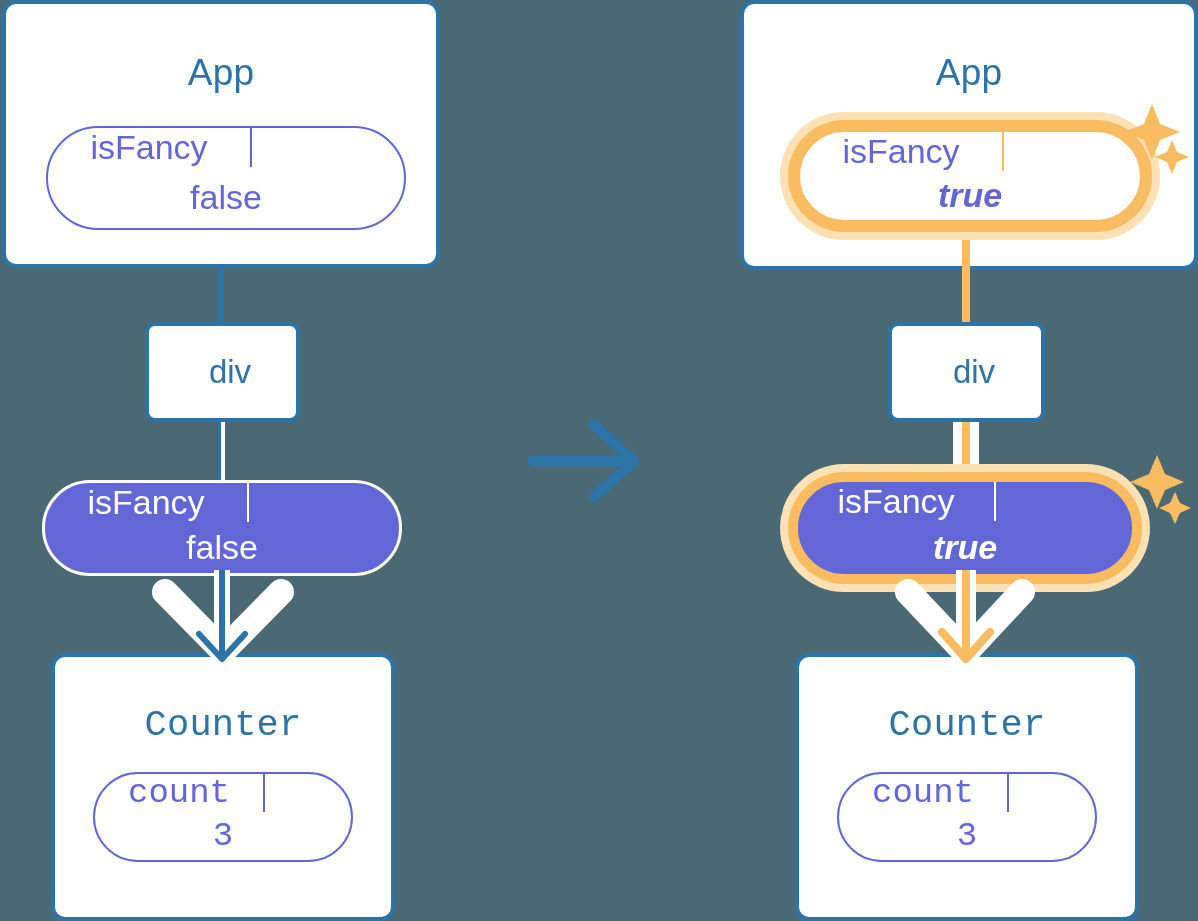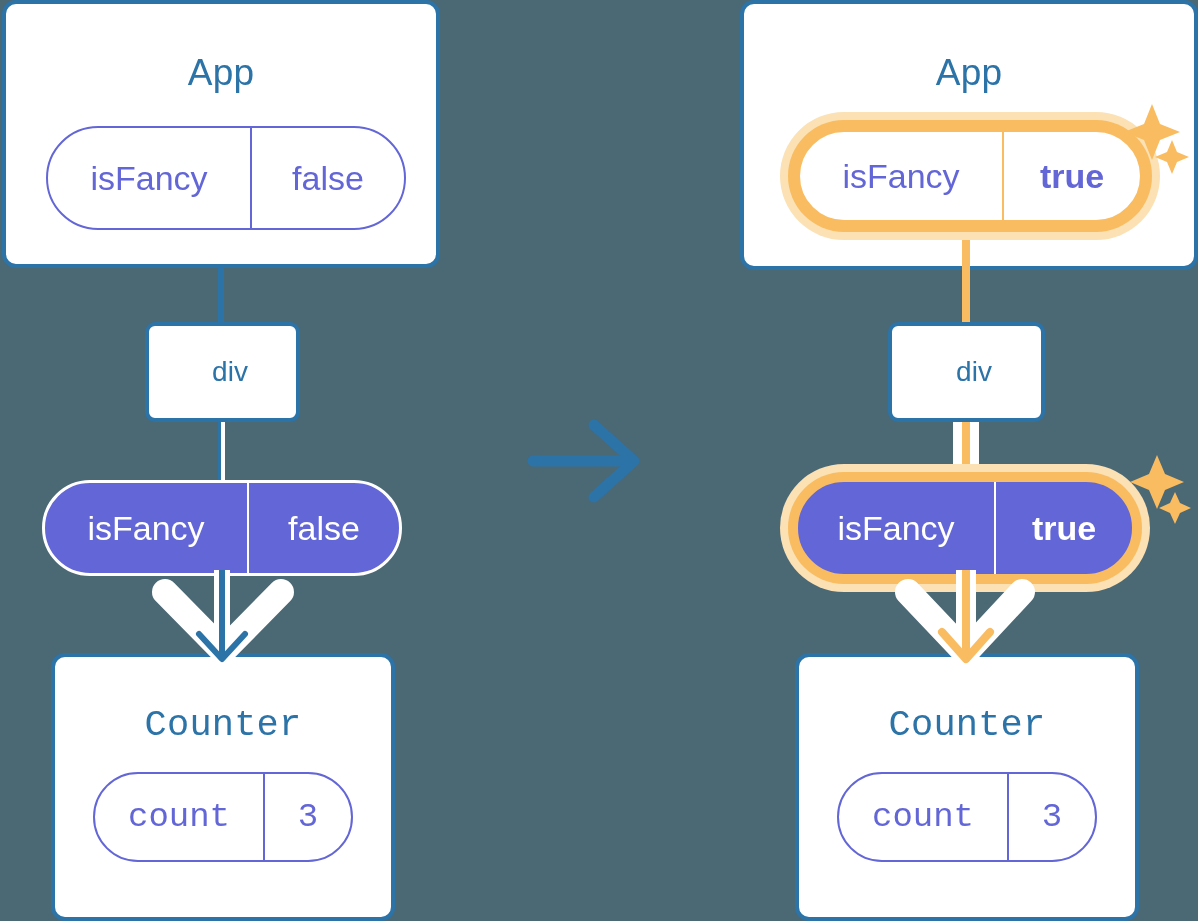--- a/index.html
+++ b/index.html
@@ -41,32 +41,33 @@
   .tiny-box {
     position: absolute;
     background: #ffffff;
     border: 4px solid #2C73A8;
     border-radius: 10px;
     box-sizing: border-box;
     display: flex;
     align-items: center;
     justify-content: center;
     color: #2C73A8;
-    font-size: 28px;
+    font-size: 33px;
     padding-left: 15px;
   }
   .tiny-box span { position: relative; z-index: 3; }
 
   
   .pill {
     position: absolute;
     box-sizing: border-box;
     display: flex;
     align-items: stretch;
     border-radius: 999px;
+    flex-direction: column;
   }
   .pill .half {
     display: flex;
     align-items: center;
     justify-content: center;
     box-sizing: border-box;
     font-size: 34px;
     white-space: nowrap;
   }
   
@@ -79,21 +80,21 @@
 
   
   .pill.solid {
     background: #6366D6;
     border: 3px solid #ffffff;
   }
   .pill.solid .half { color: #ffffff; }
   .pill.solid .half.key { flex: 0 0 auto; border-right: 2px solid #ffffff; }
 
   .pill .half.val { flex: 1 1 auto; }
-  .bold { font-weight: bold; }
+  .bold { font-weight: bold; font-style: italic; }
 
   
   .glow {
     position: absolute;
     border-radius: 999px;
     box-sizing: border-box;
   }
   .glow.outer {
     background: #FBE1B4;
   }

